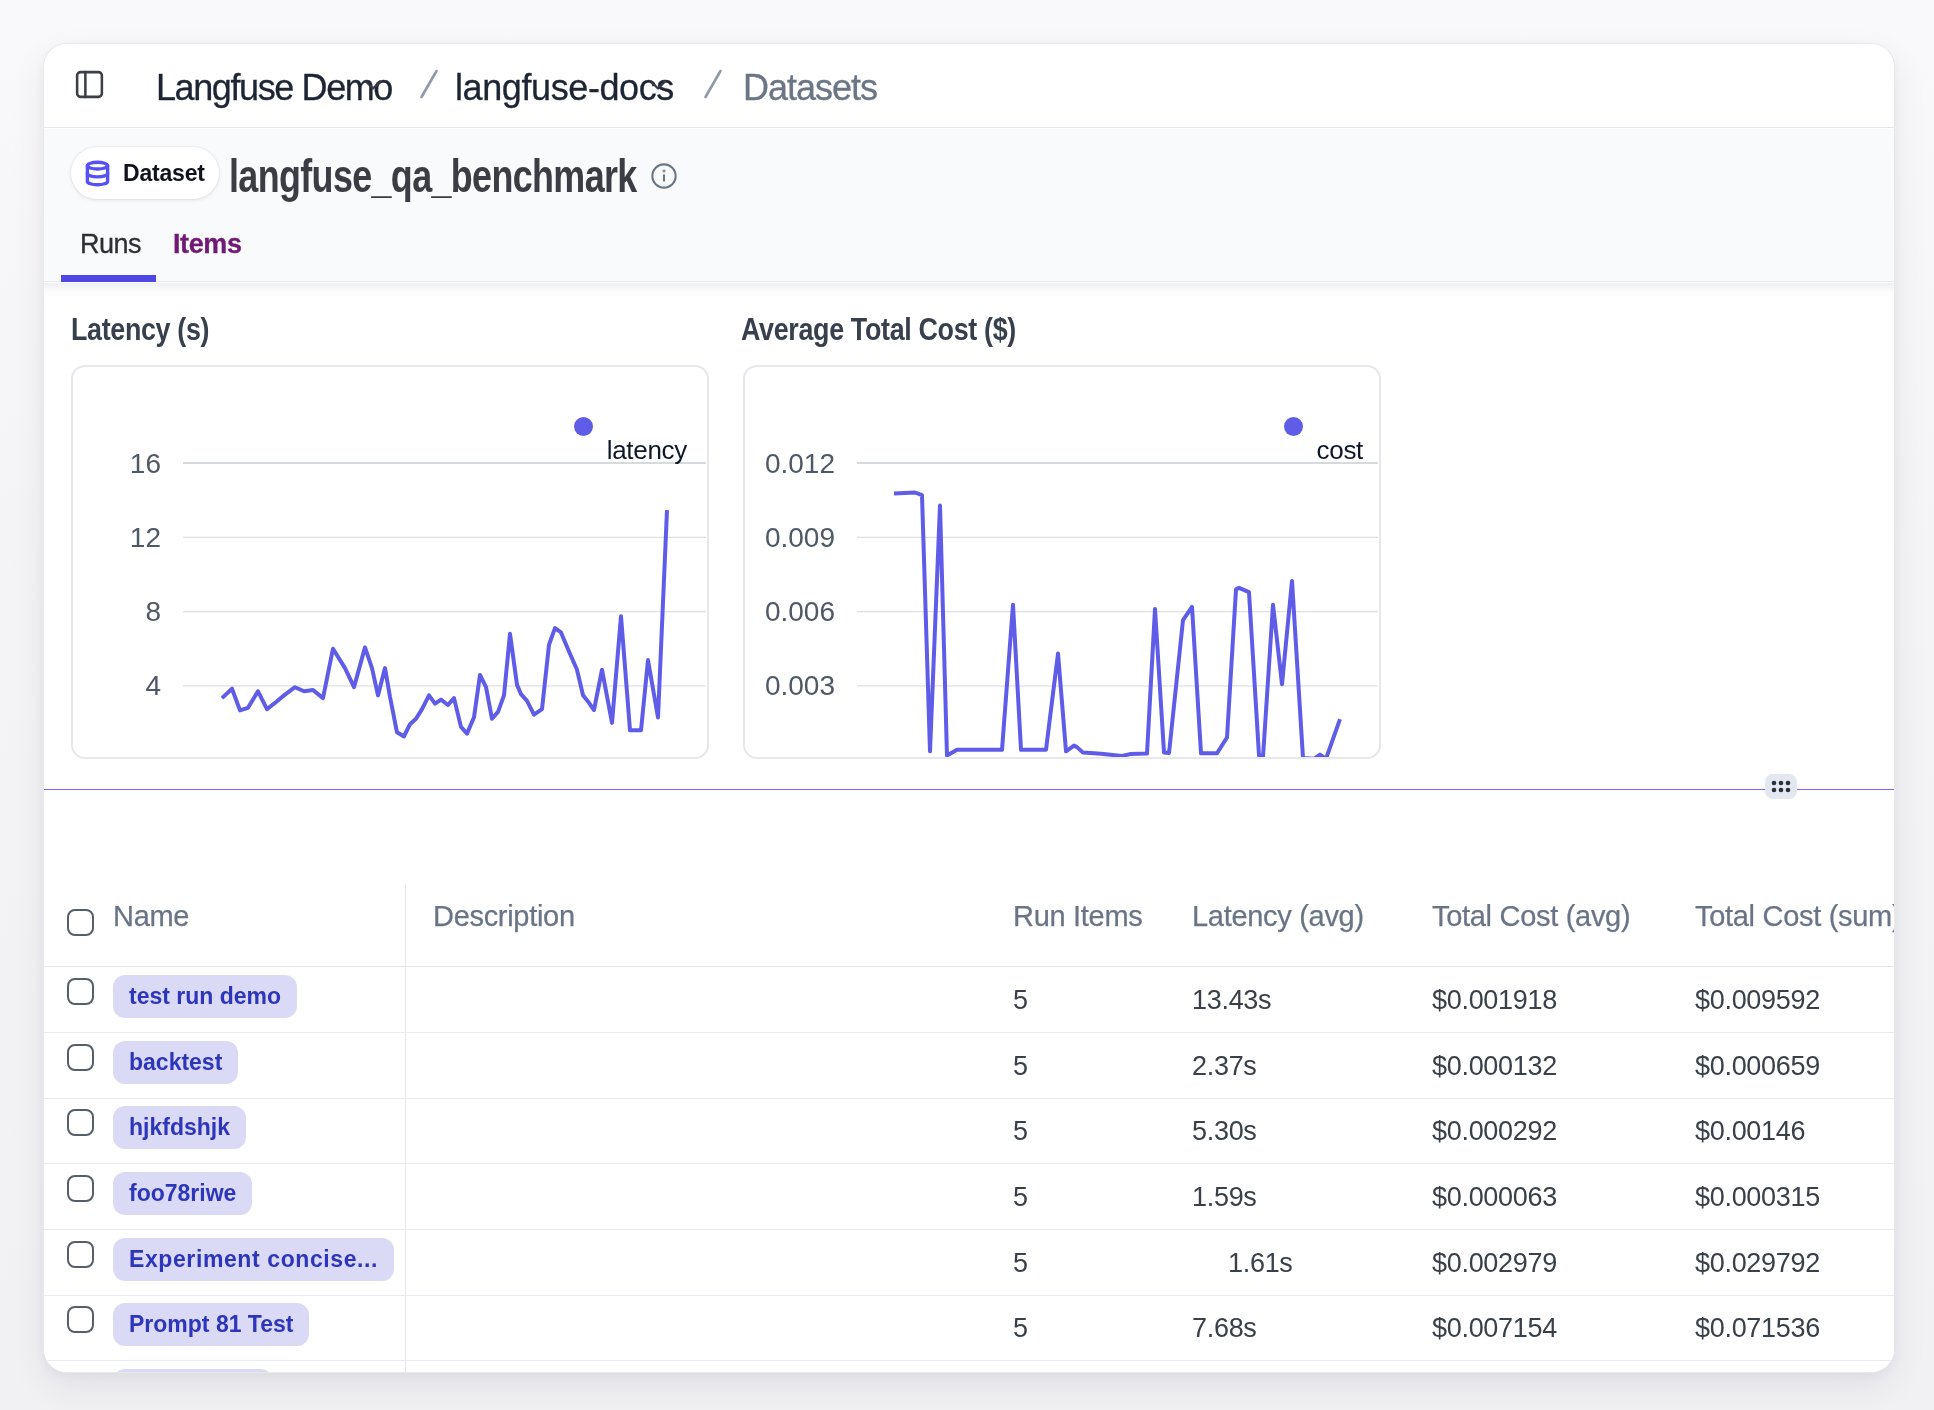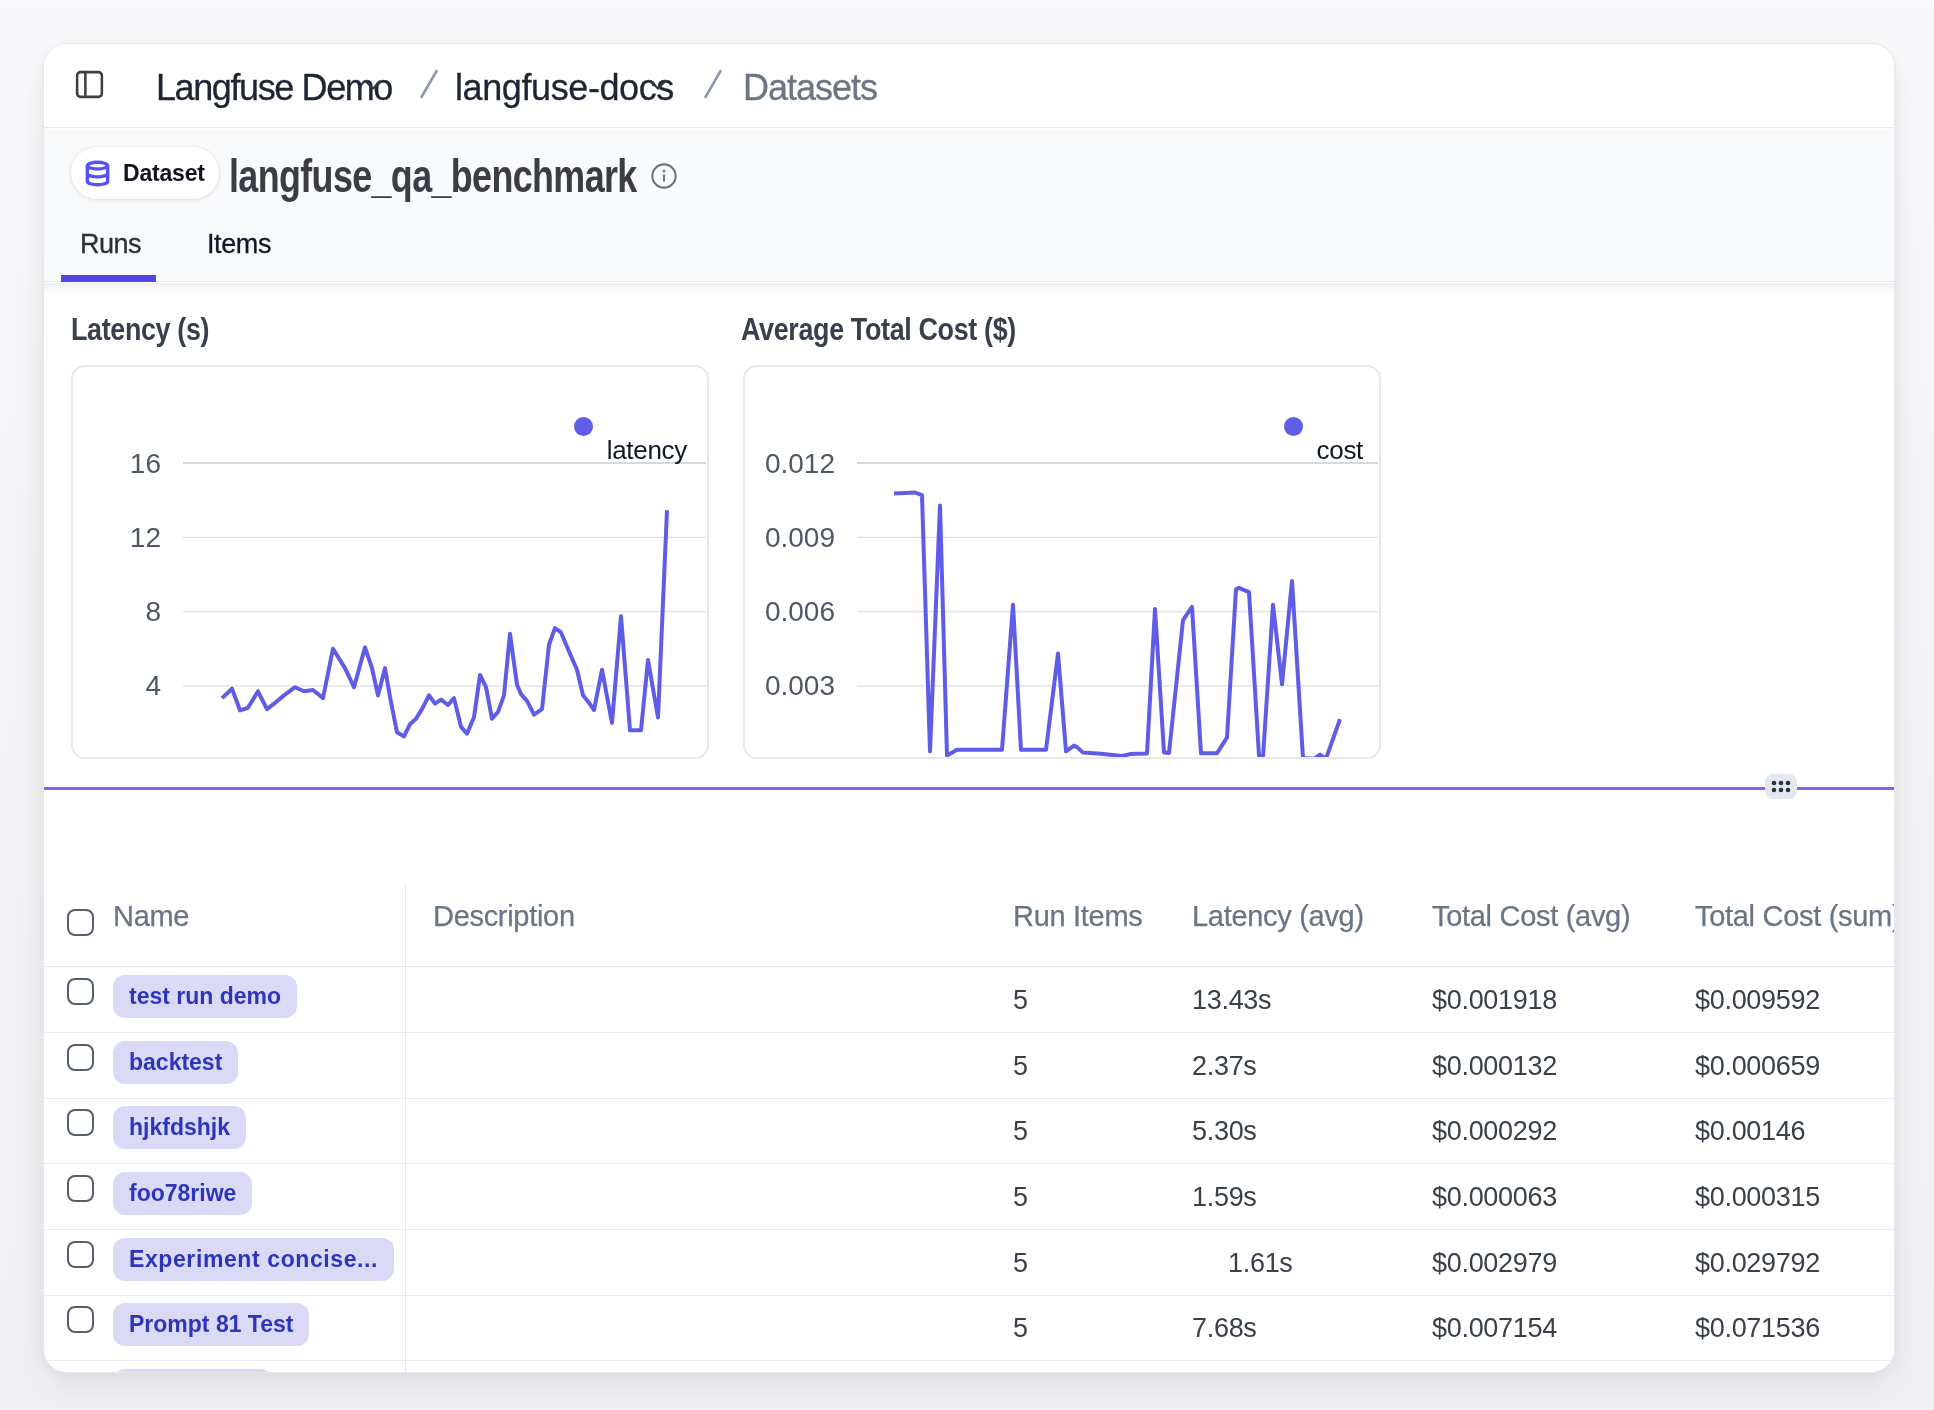--- a/index.html
+++ b/index.html
@@ -21,21 +21,21 @@
     background:#f8fafc; border-bottom:1px solid #e4e7ee; }
   .pill { position:absolute; left:27px; top:18px; height:52px; width:148px;
     background:#fff; border-radius:26px; box-shadow:0 1px 4px rgba(20,20,43,.10), 0 0 0 1px rgba(20,20,43,.03);
     display:flex; align-items:center; }
   .pill span { font-size:23px; font-weight:700; color:#10121e; margin-left:52px; letter-spacing:-.2px; }
   .title { position:absolute; left:185px; top:20px; font-size:46px; font-weight:700;
     color:#3c3c44; letter-spacing:-.8px; transform:scaleX(.78); transform-origin:left center; }
   .tab { position:absolute; font-size:29px; font-weight:500; color:#20252e; letter-spacing:-.3px; -webkit-text-stroke:.3px currentColor; }
   .tabbar { position:absolute; left:17px; top:146px; width:95px; height:7px; background:#4f46e5; }
   .charts { position:absolute; left:0; top:239px; width:100%; height:507px; background:#fff;
-    border-bottom:3px solid #8b5cf6; box-shadow:inset 0 14px 12px -12px rgba(100,110,130,.18); }
+    border-bottom:1px solid #8b5cf6; box-shadow:inset 0 14px 12px -12px rgba(100,110,130,.18); }
   .ctitle { position:absolute; top:28px; font-size:32px; font-weight:600; color:#38404e; letter-spacing:-.4px; transform:scaleX(.84); transform-origin:left center; }
   .ccard { position:absolute; top:82px; width:638px; height:394px; background:#fff;
     border:2px solid #e7e7ec; border-radius:14px; }
   .legend { position:absolute; top:20px; display:flex; align-items:center; }
   .legdot { width:19px; height:19px; border-radius:50%; background:#5f5ce8; }
   .legtxt { font-size:26px; color:#0f172a; margin-left:14px; letter-spacing:-.3px;margin-top:48px; }
   .handle { position:absolute; left:1721px; top:730px; width:32px; height:25px;
     background:#e3e8f0; border-radius:8px; z-index:3; }
   .filters { position:absolute; left:0; top:747px; width:100%; height:93px; background:#fff;
     border-bottom:1px solid #e4e7ee; }
@@ -92,21 +92,21 @@
       </svg>
       <span>Dataset</span>
     </div>
     <div class="title">langfuse_qa_benchmark</div>
     <svg width="28" height="28" style="left:606px;top:33px" viewBox="0 0 24 24" fill="none" stroke="#6b7685" stroke-width="1.8" stroke-linecap="round" stroke-linejoin="round">
       <circle cx="12" cy="12" r="10"></circle>
         <line x1="12" y1="16" x2="12" y2="11.3"></line>
       <circle cx="12" cy="7.8" r="0.4" fill="#6b7685"></circle>
     </svg>
     <div class="tab" style="left:36px; top:100px; font-weight:400; color:#2c2f35; font-size:27px; letter-spacing:-.5px;">Runs</div>
-    <div class="tab" style="left:129px; top:100px; font-weight:400; color:#0f172a; font-size:27px; letter-spacing:-.4px;margin-left:34px;">Items</div>
+    <div class="tab" style="left:129px; top:100px; font-weight:700; color:#701a75; font-size:27px; letter-spacing:-.4px;">Items</div>
     <div class="tabbar"></div>
   </div>
 
   <div class="charts">
     <div class="ctitle" style="left:27px;">Latency (s)</div>
     <div class="ctitle" style="left:697px;">Average Total Cost ($)</div>
 
     <div class="ccard" style="left:27px;">
       <svg width="634" height="390" viewBox="0 0 634 390">
         <line x1="110" y1="96" x2="633" y2="96" stroke="#c9ccd3" stroke-width="1.6"></line>

